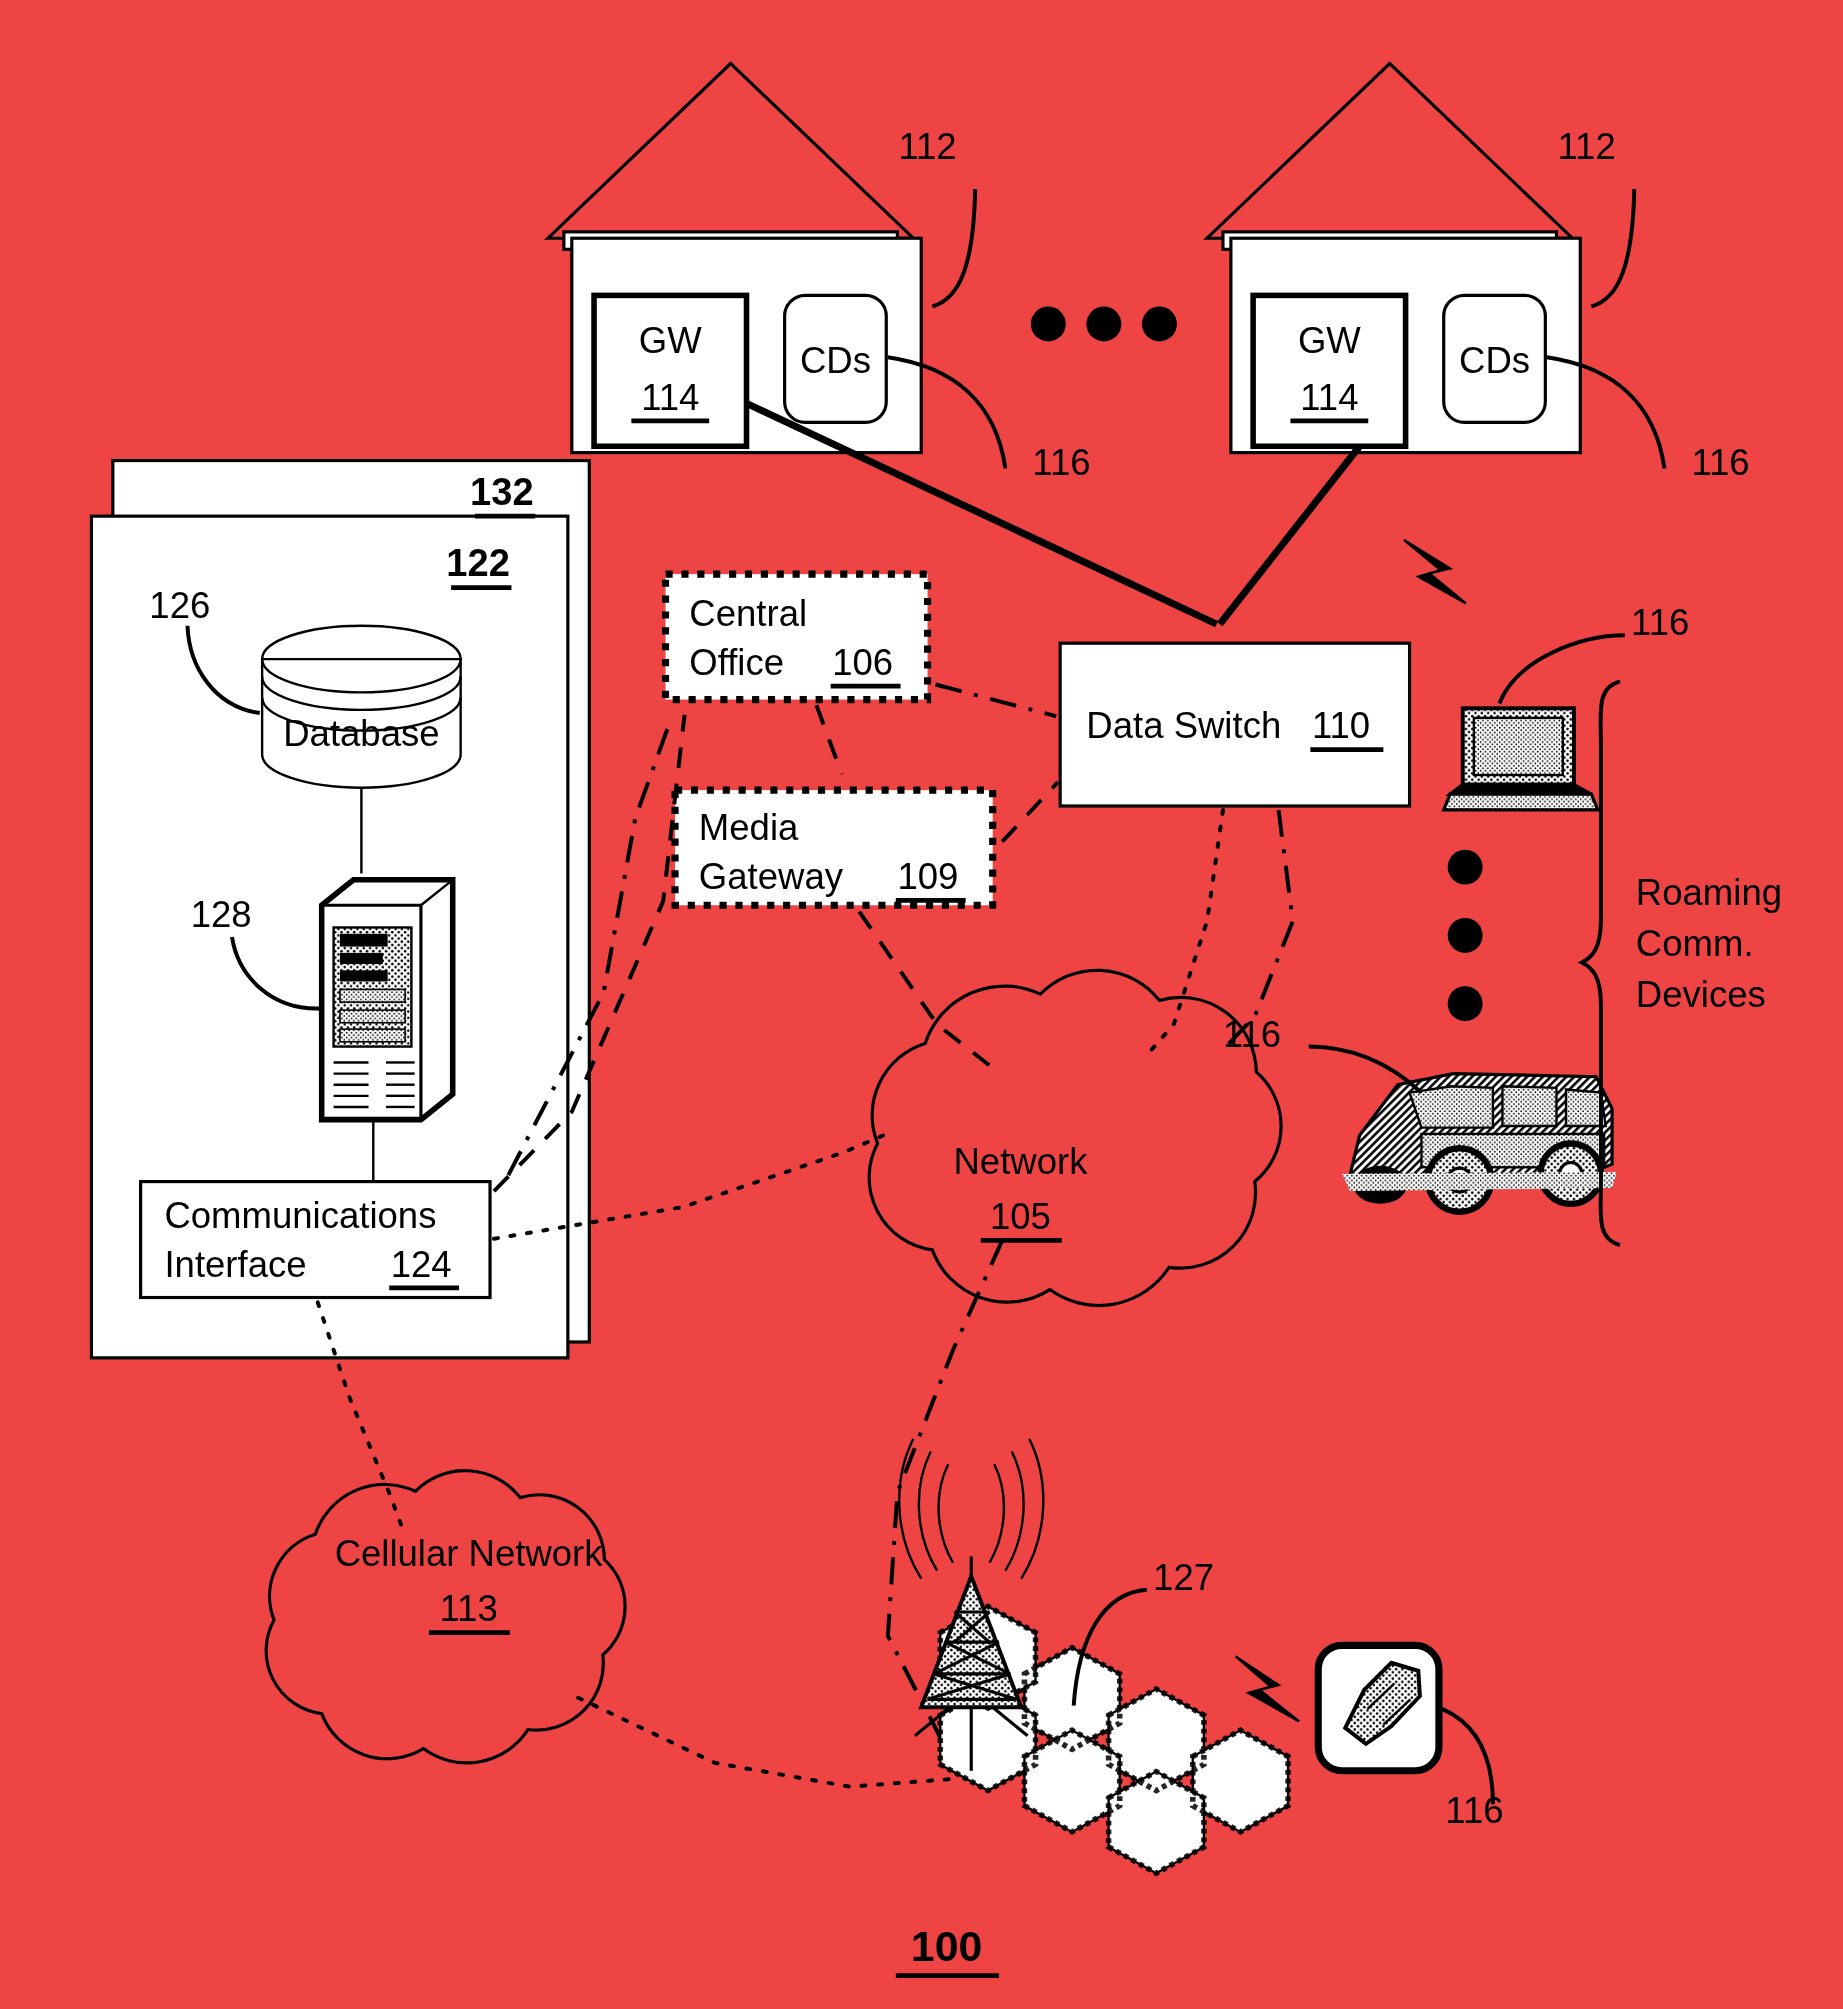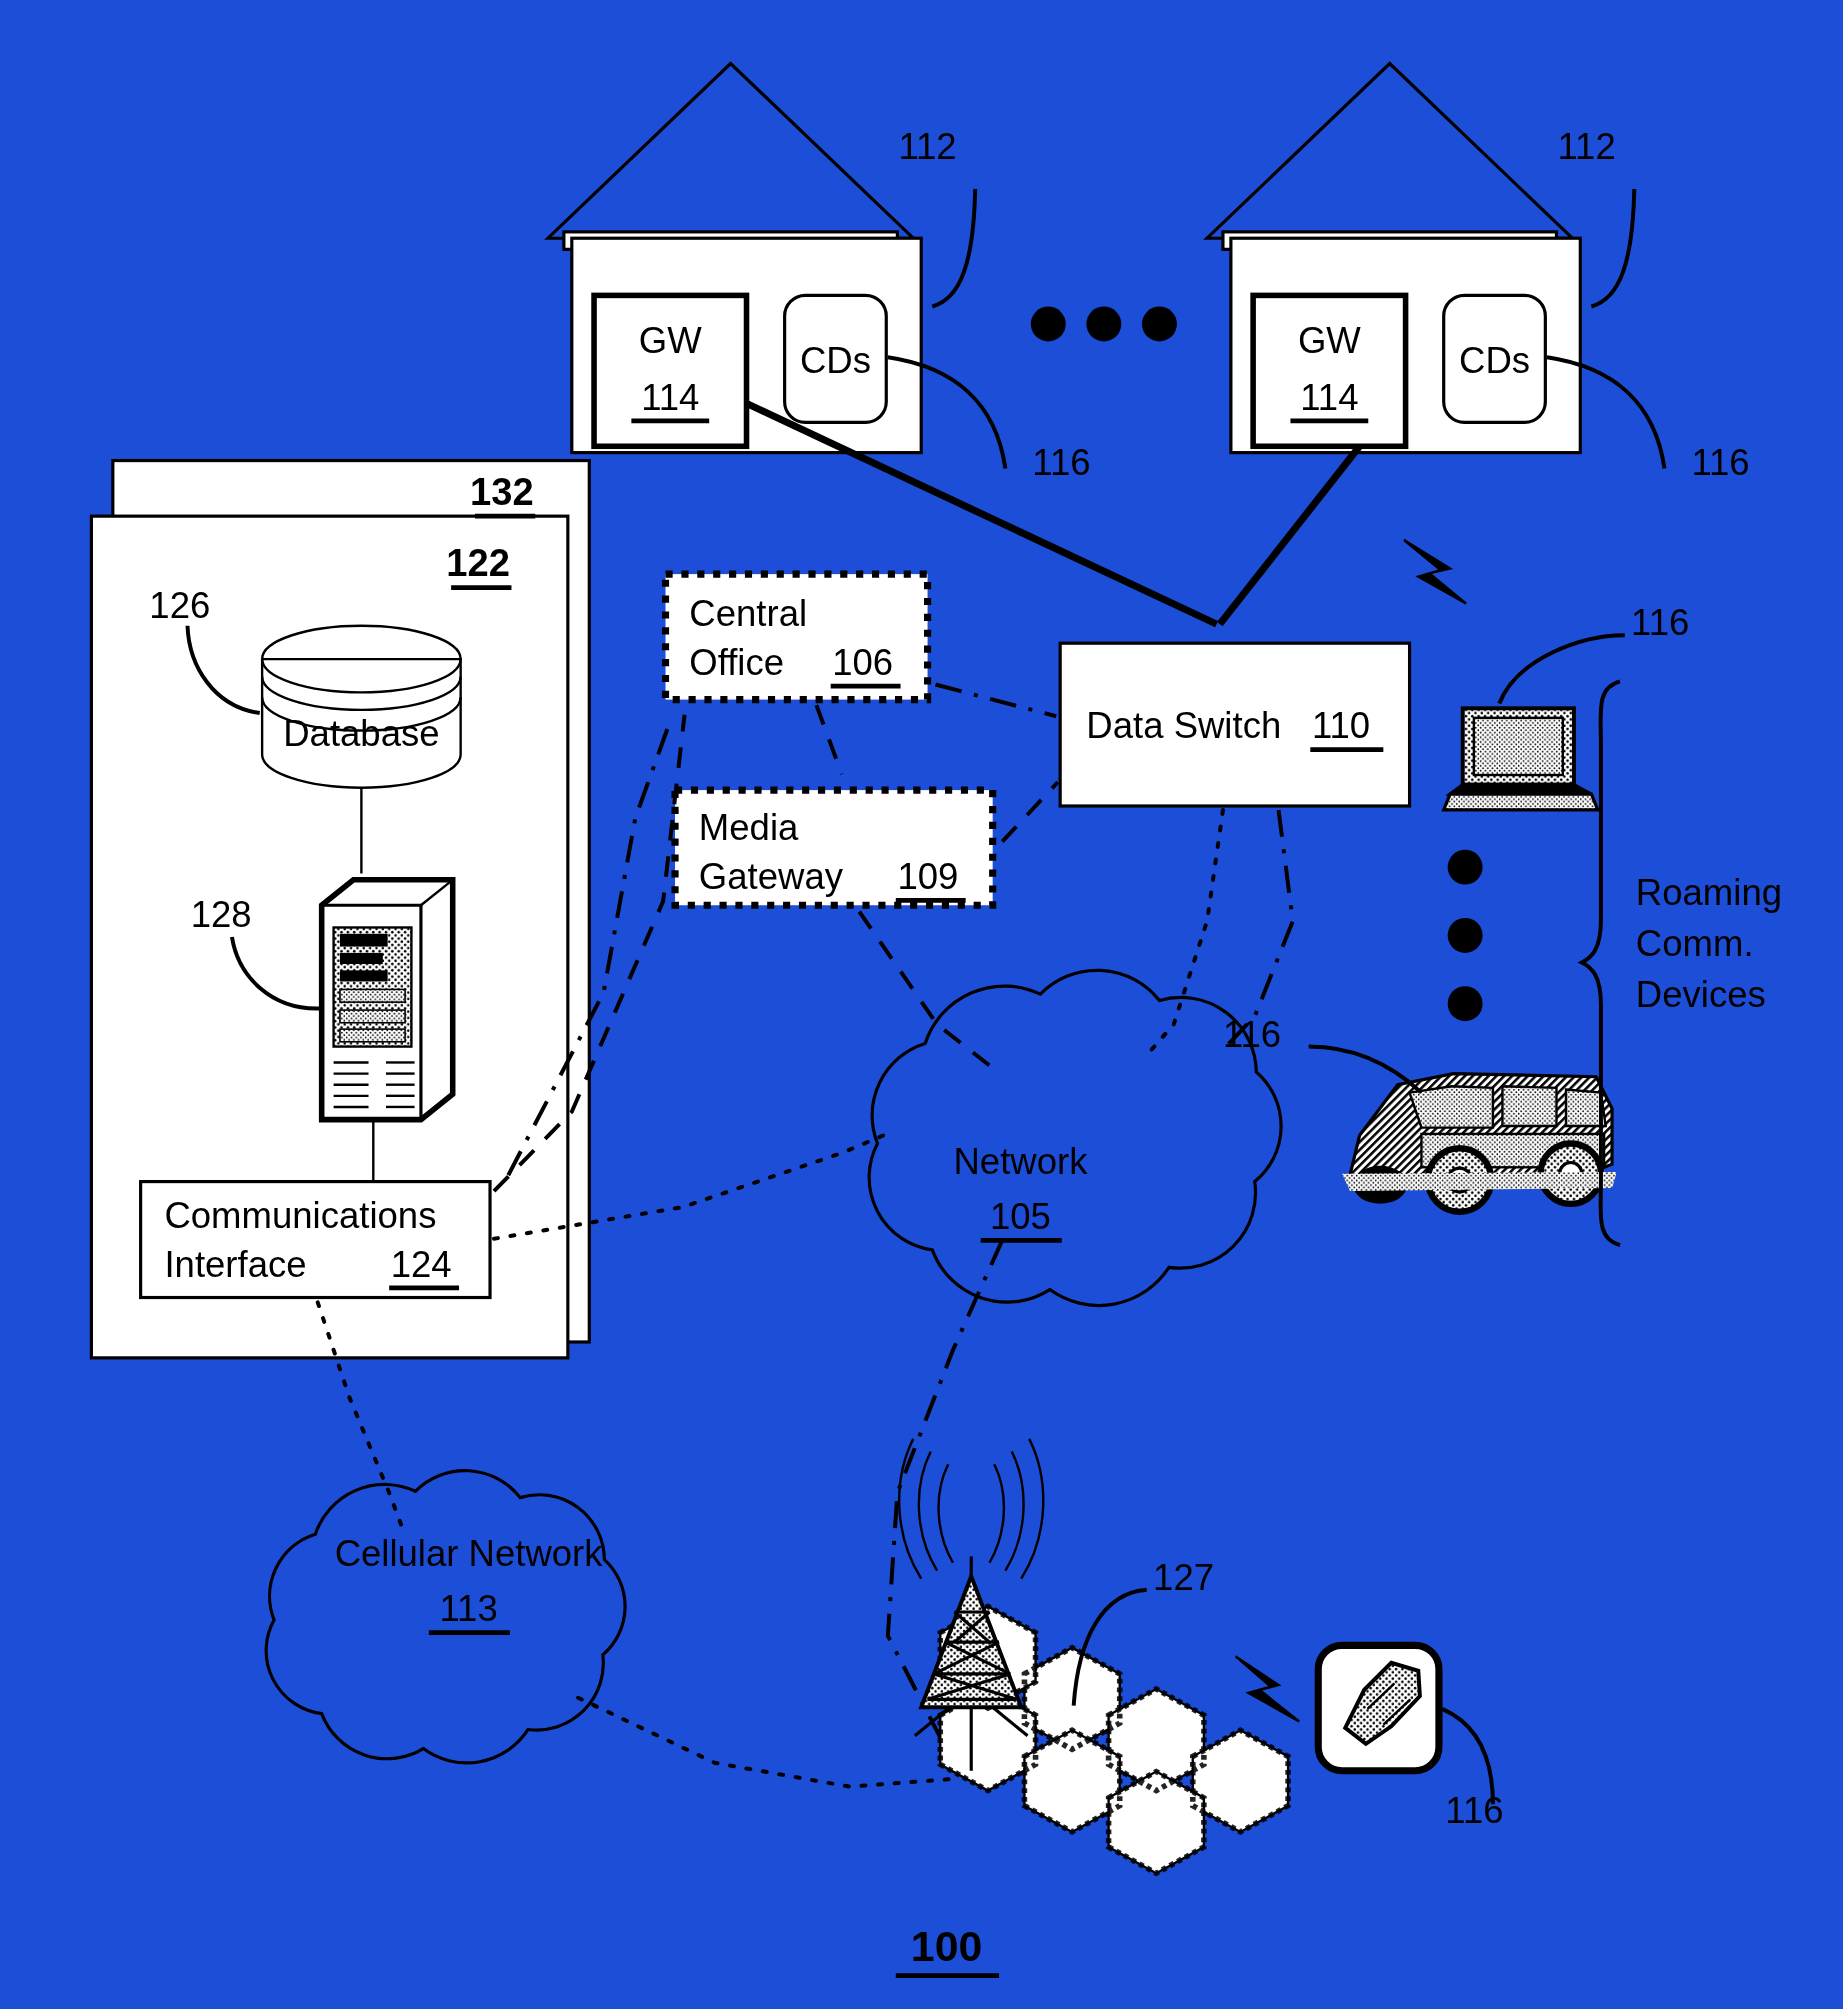--- a/index.html
+++ b/index.html
@@ -11,21 +11,21 @@
     width: 1844px;
     height: 2009px;
     font-family: "Liberation Sans", sans-serif;
     color: #000000;
     overflow: hidden;
   }
   #figure-root {
     position: relative;
     width: 1844px;
     height: 2009px;
-    background: #1d4ed8;
+    background: #ef4444;
   }
   svg.figure-svg {
     position: absolute;
     top: 0;
     left: 0;
     width: 1844px;
     height: 2009px;
   }
   text {
     font-family: "Liberation Sans", sans-serif;

